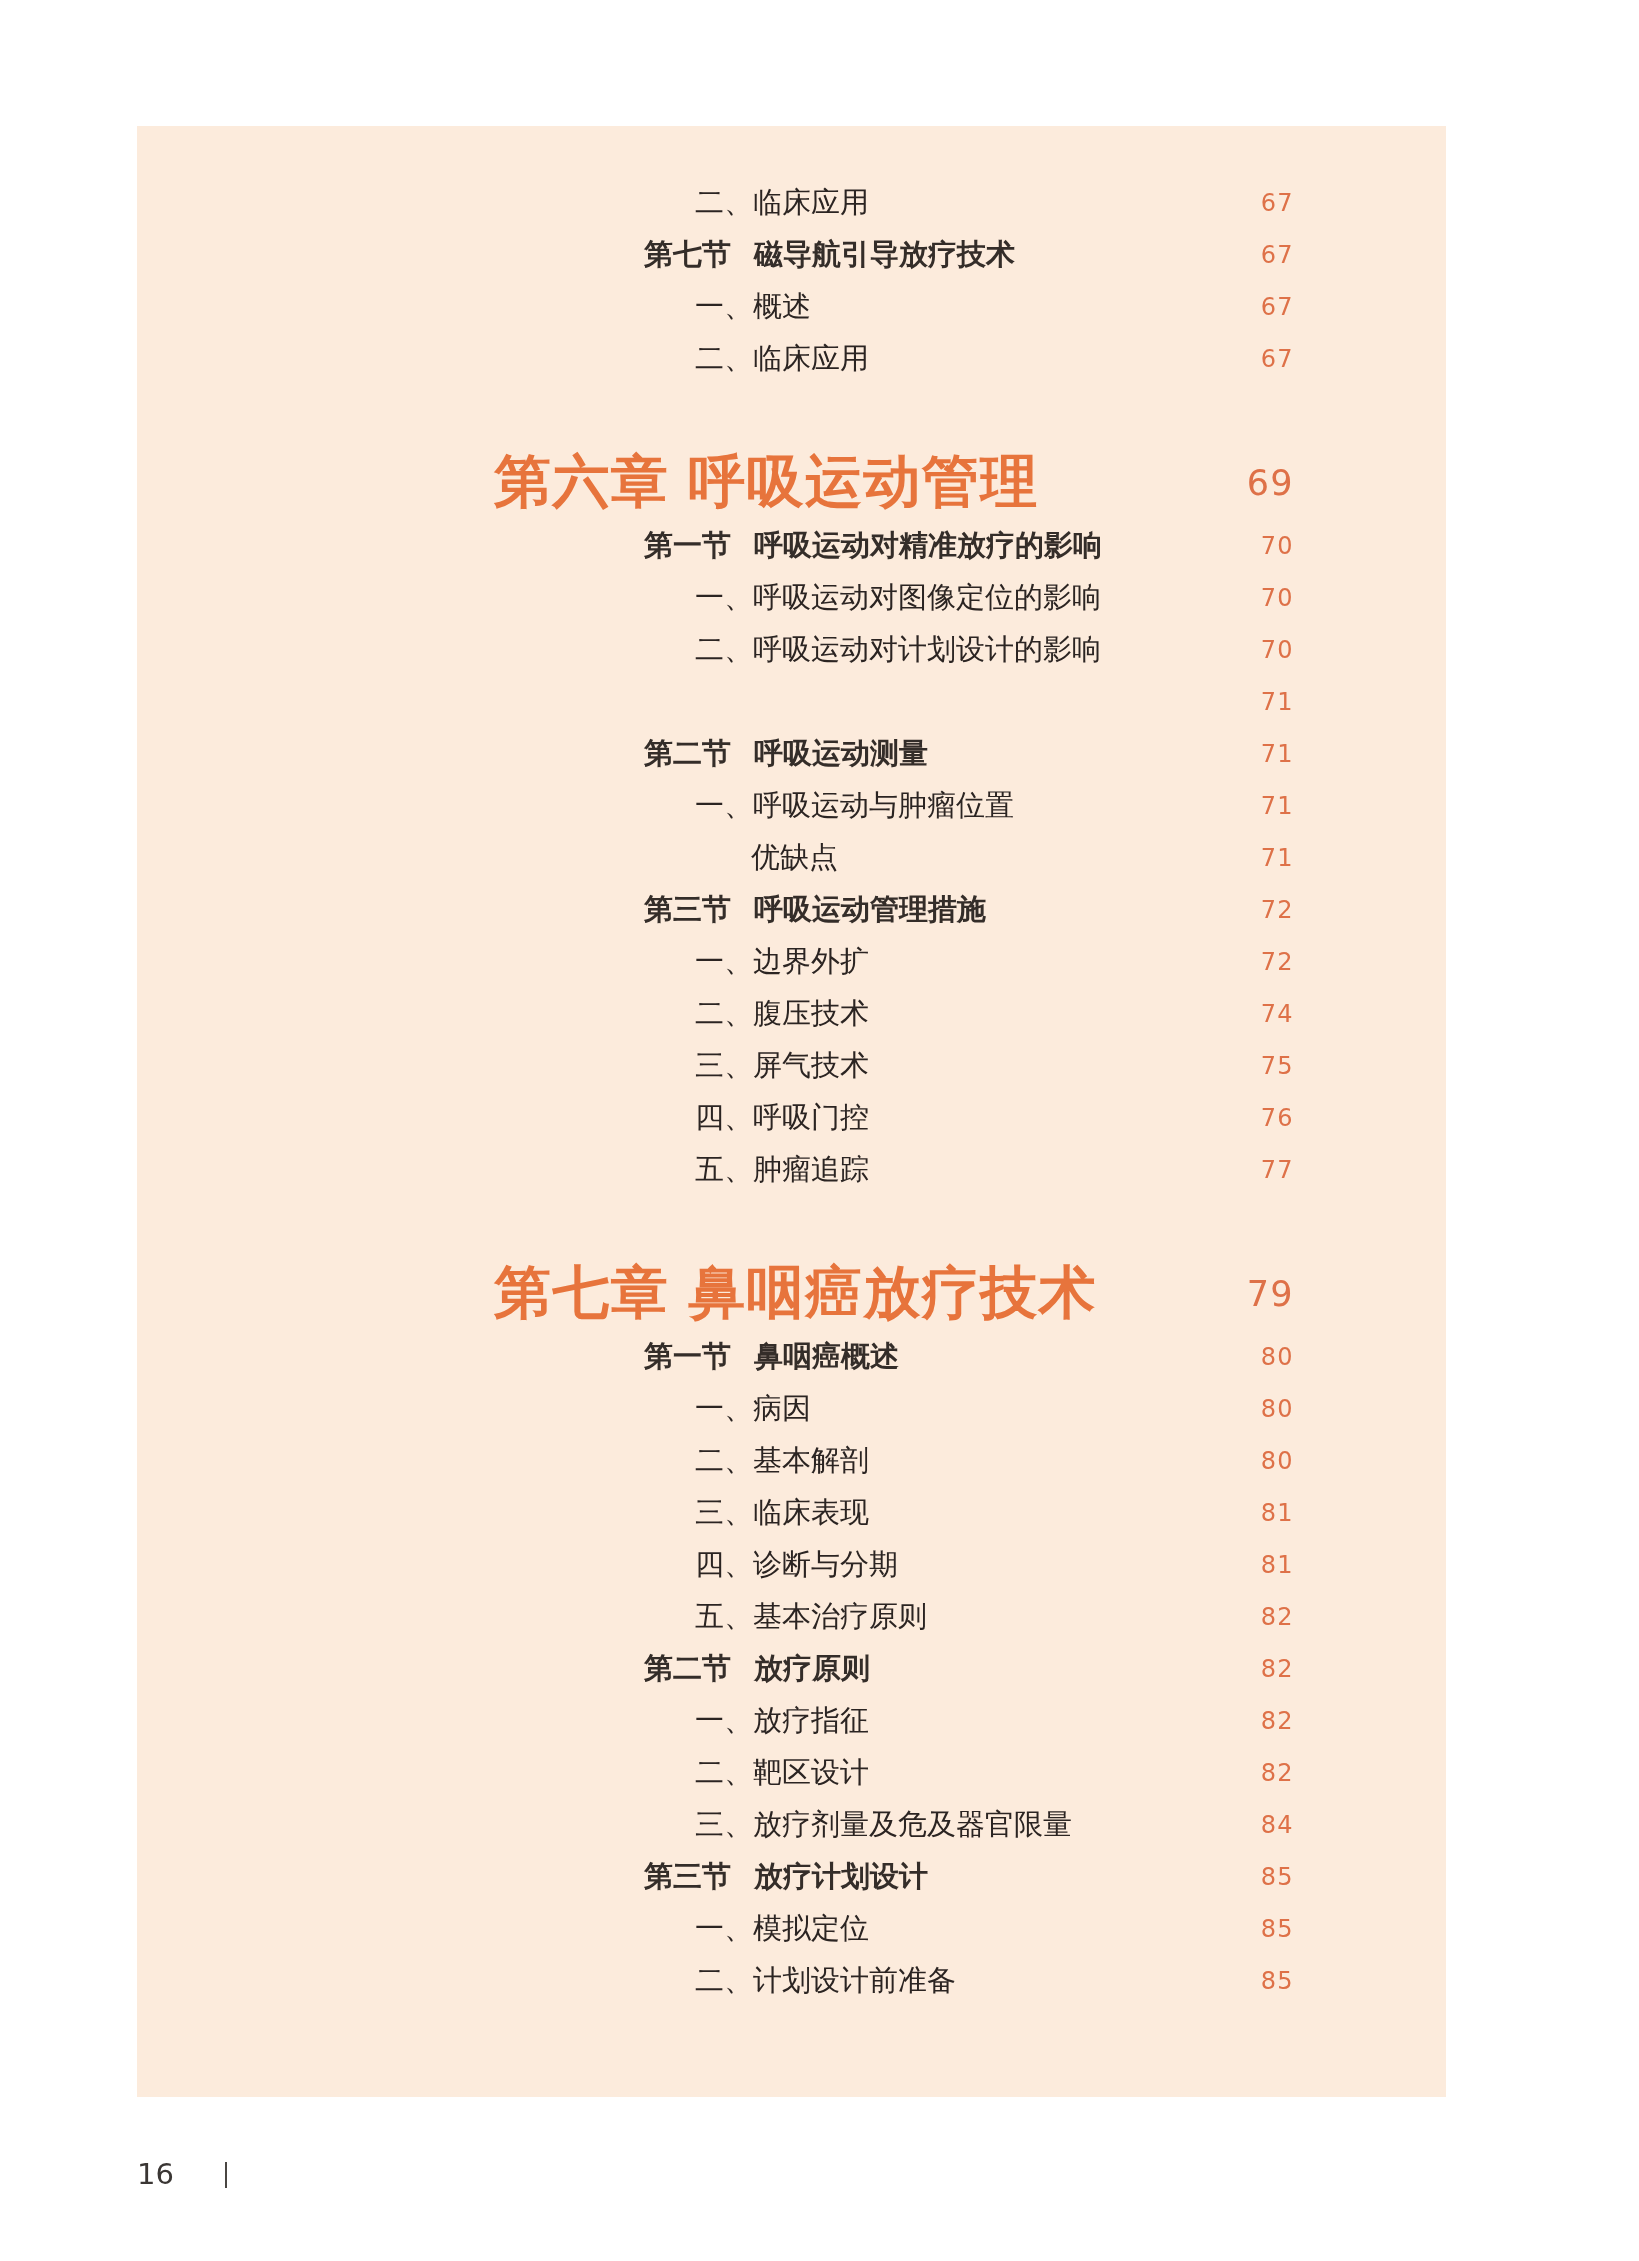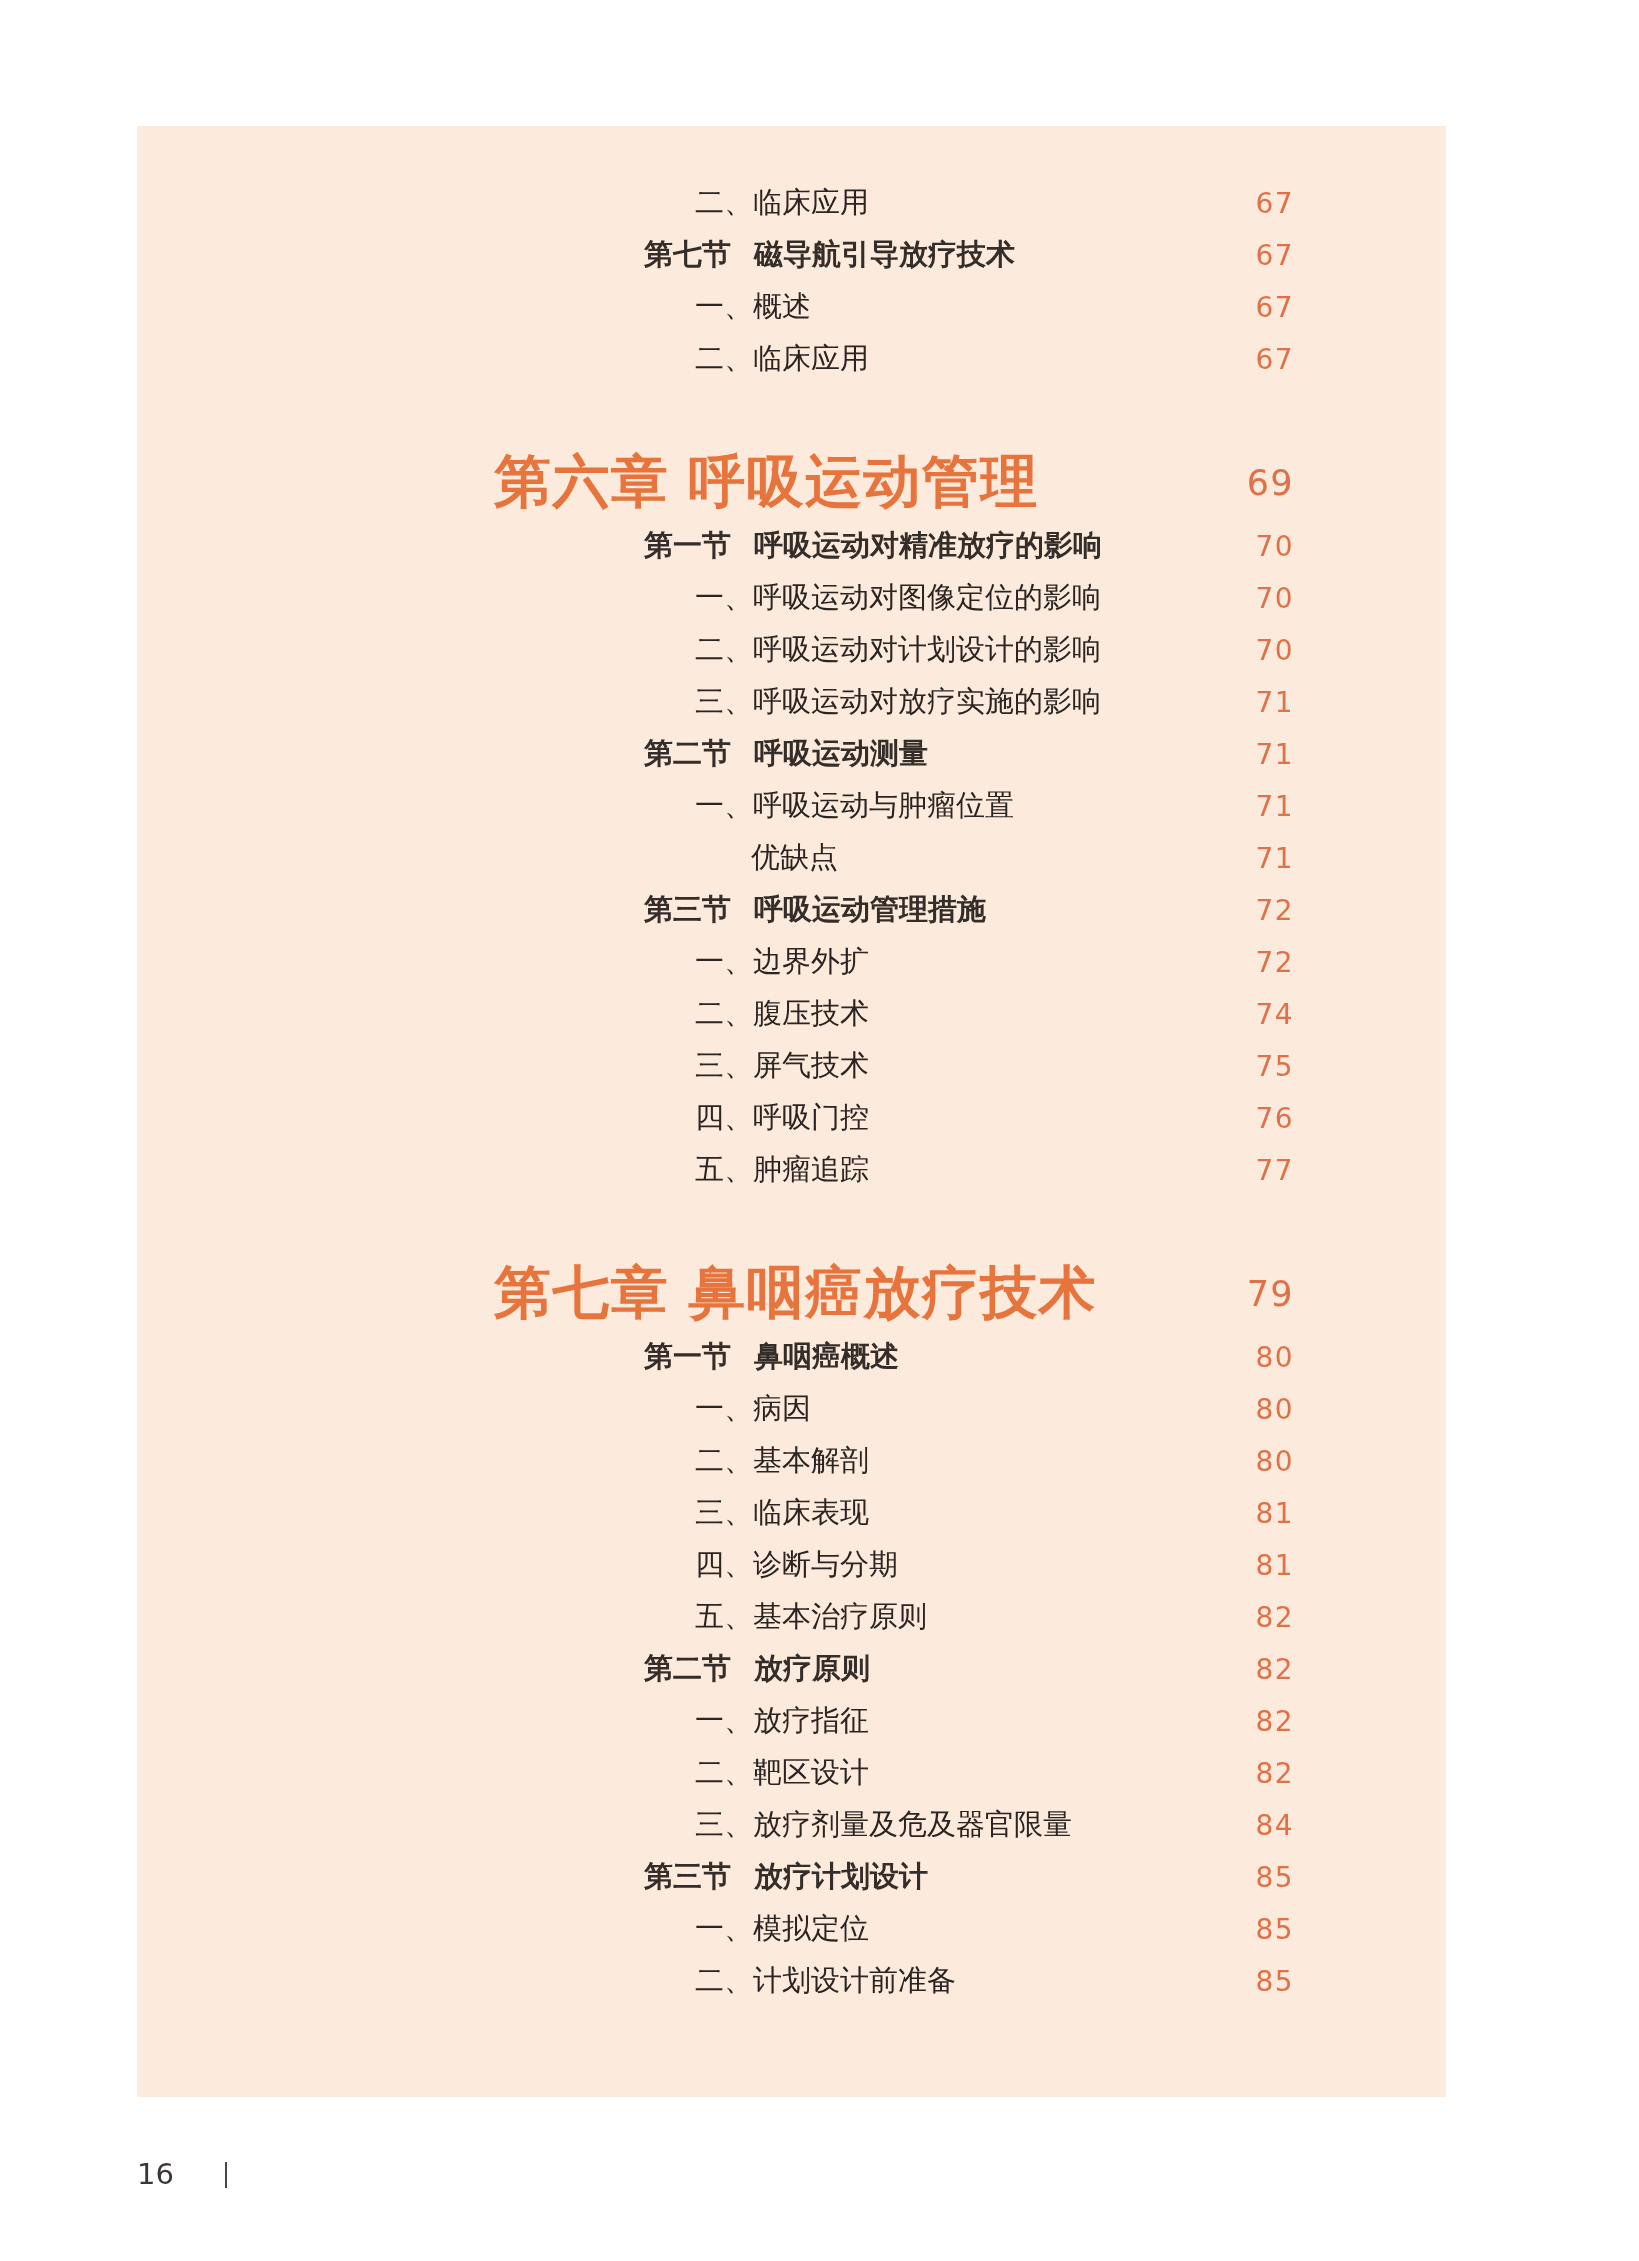--- a/index.html
+++ b/index.html
@@ -64,21 +64,21 @@
     font-size: 57px;
     color: #e7743c;
     letter-spacing: 1.4px;
   }
   .section .lbl { margin-right: 23px; }
   .chapter .lbl { margin-right: 19px; }
   .pg {
     margin-left: auto;
     font-family: "DejaVu Sans", sans-serif;
     font-weight: normal;
-    font-size: 28px;
+    font-size: 24px;
     color: #de7148;
     letter-spacing: 1.4px;
   }
   .chapter .pg {
     font-size: 35px;
   }
   .footer-pagenum {
     position: absolute;
     left: 137px;
     top: 2161px;
@@ -132,21 +132,20 @@
         </div>
         <div class="row sub">
           <span class="txt">一、呼吸运动对图像定位的影响</span>
           <span class="pg">70</span>
         </div>
         <div class="row sub">
           <span class="txt">二、呼吸运动对计划设计的影响</span>
           <span class="pg">70</span>
         </div>
         <div class="row sub">
-          <span class="txt">三、呼吸运动对放疗实施的影响</span>
           <span class="pg">71</span>
         </div>
         <div class="row section">
           <span class="lbl">第二节</span>
           <span class="txt">呼吸运动测量</span>
           <span class="pg">71</span>
         </div>
         <div class="row sub">
           <span class="txt">一、呼吸运动与肿瘤位置</span>
           <span class="pg">71</span>

